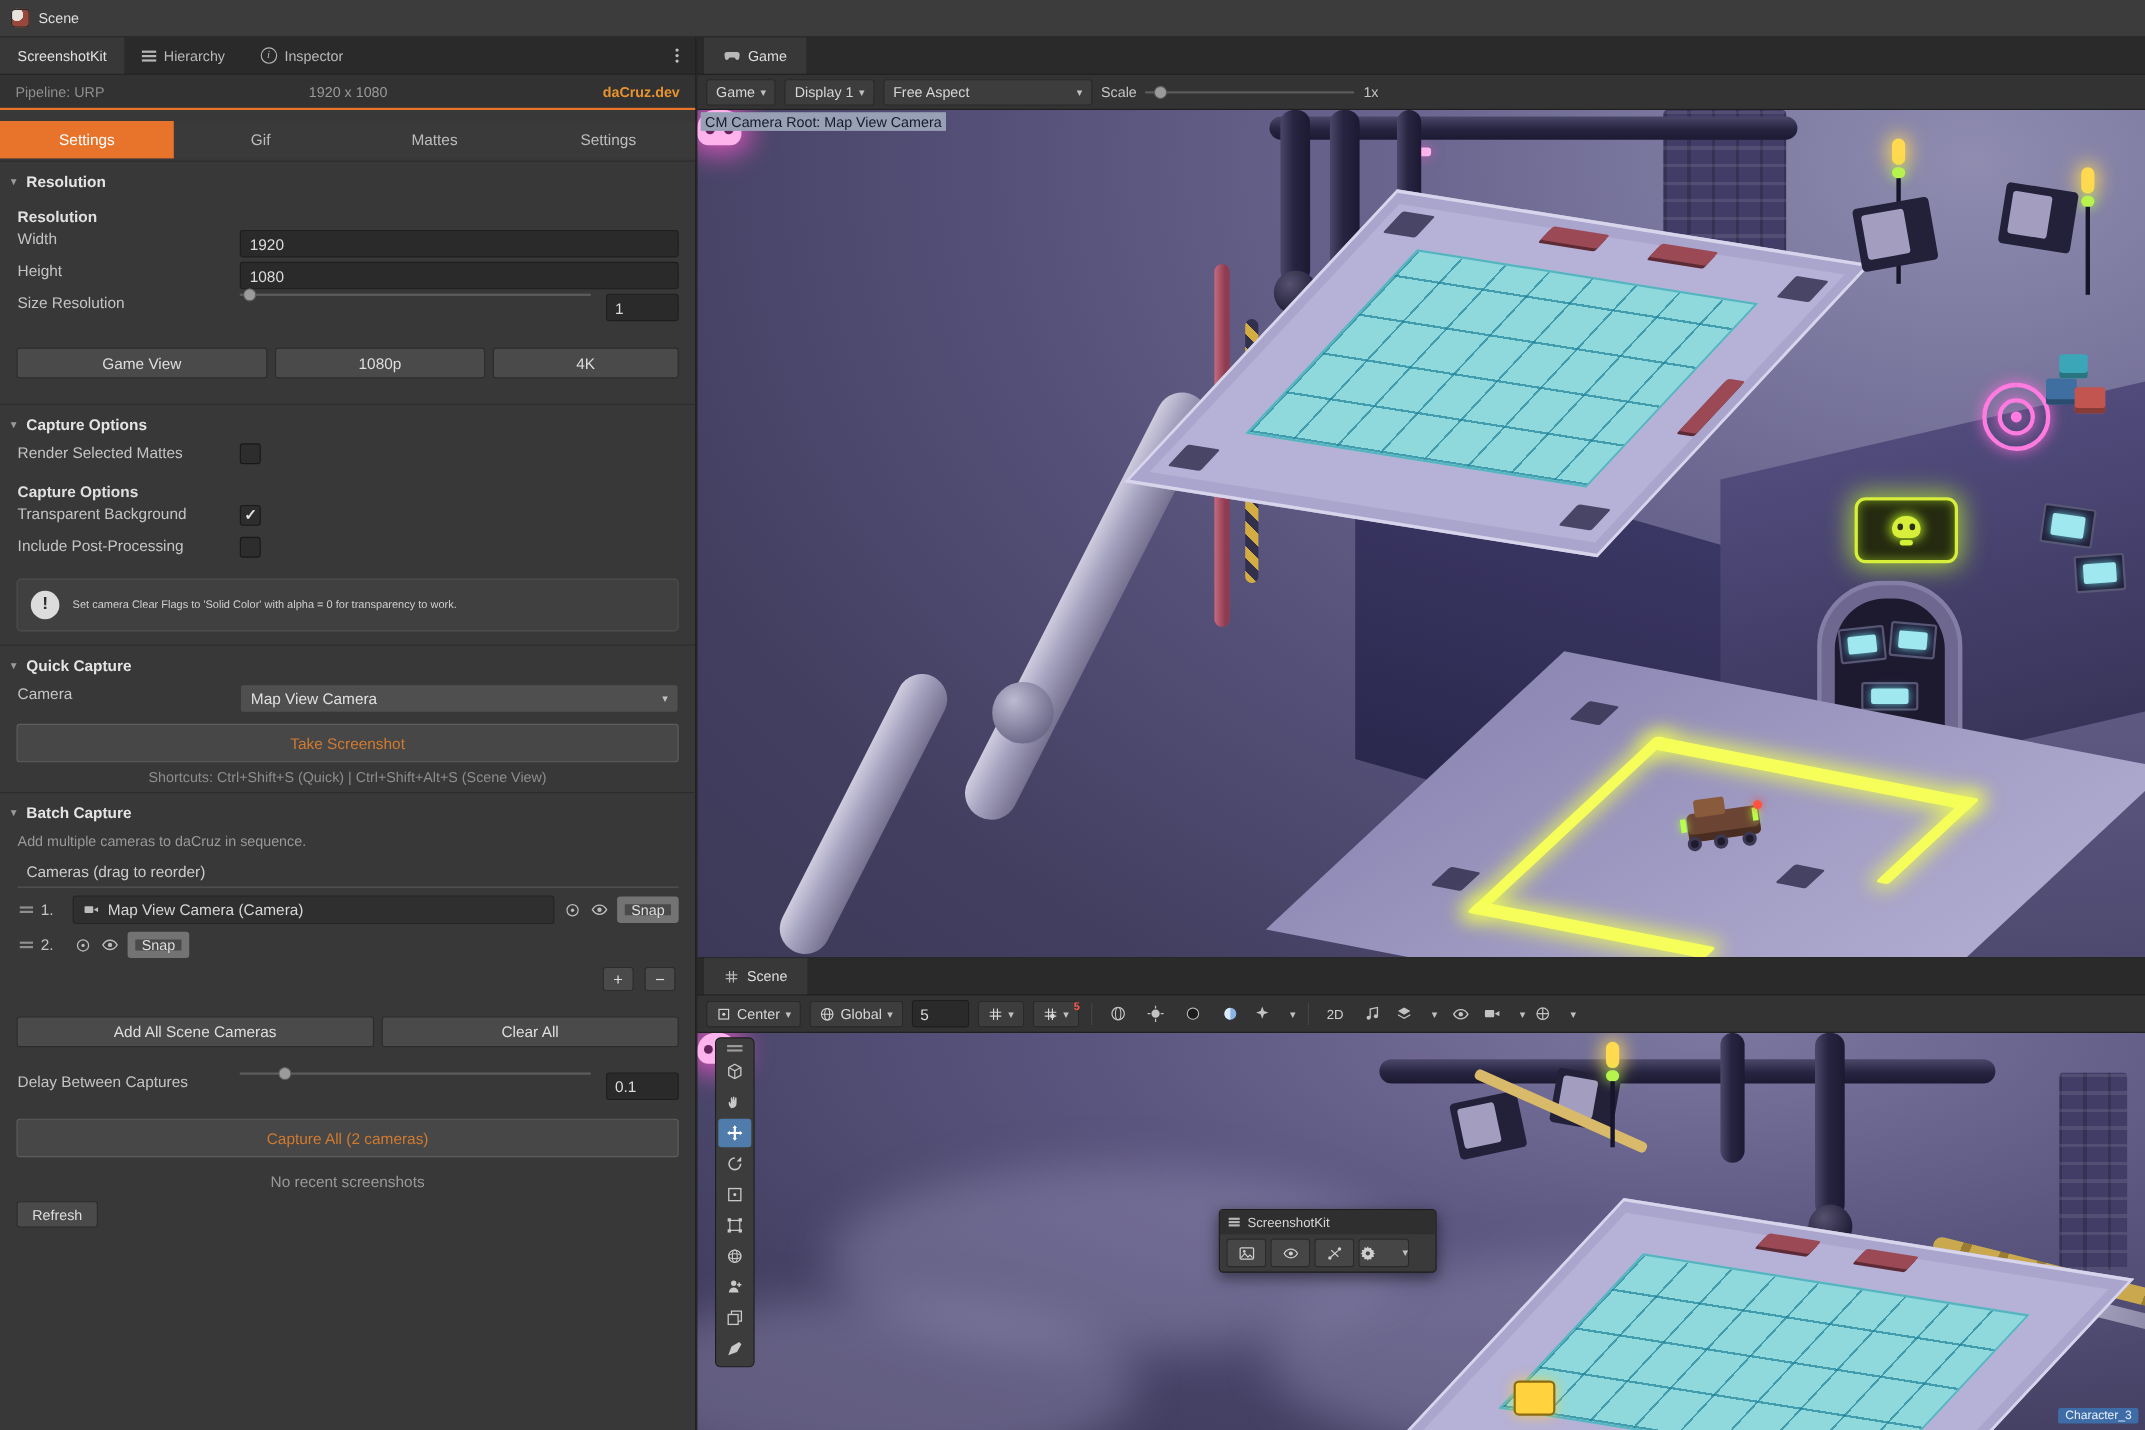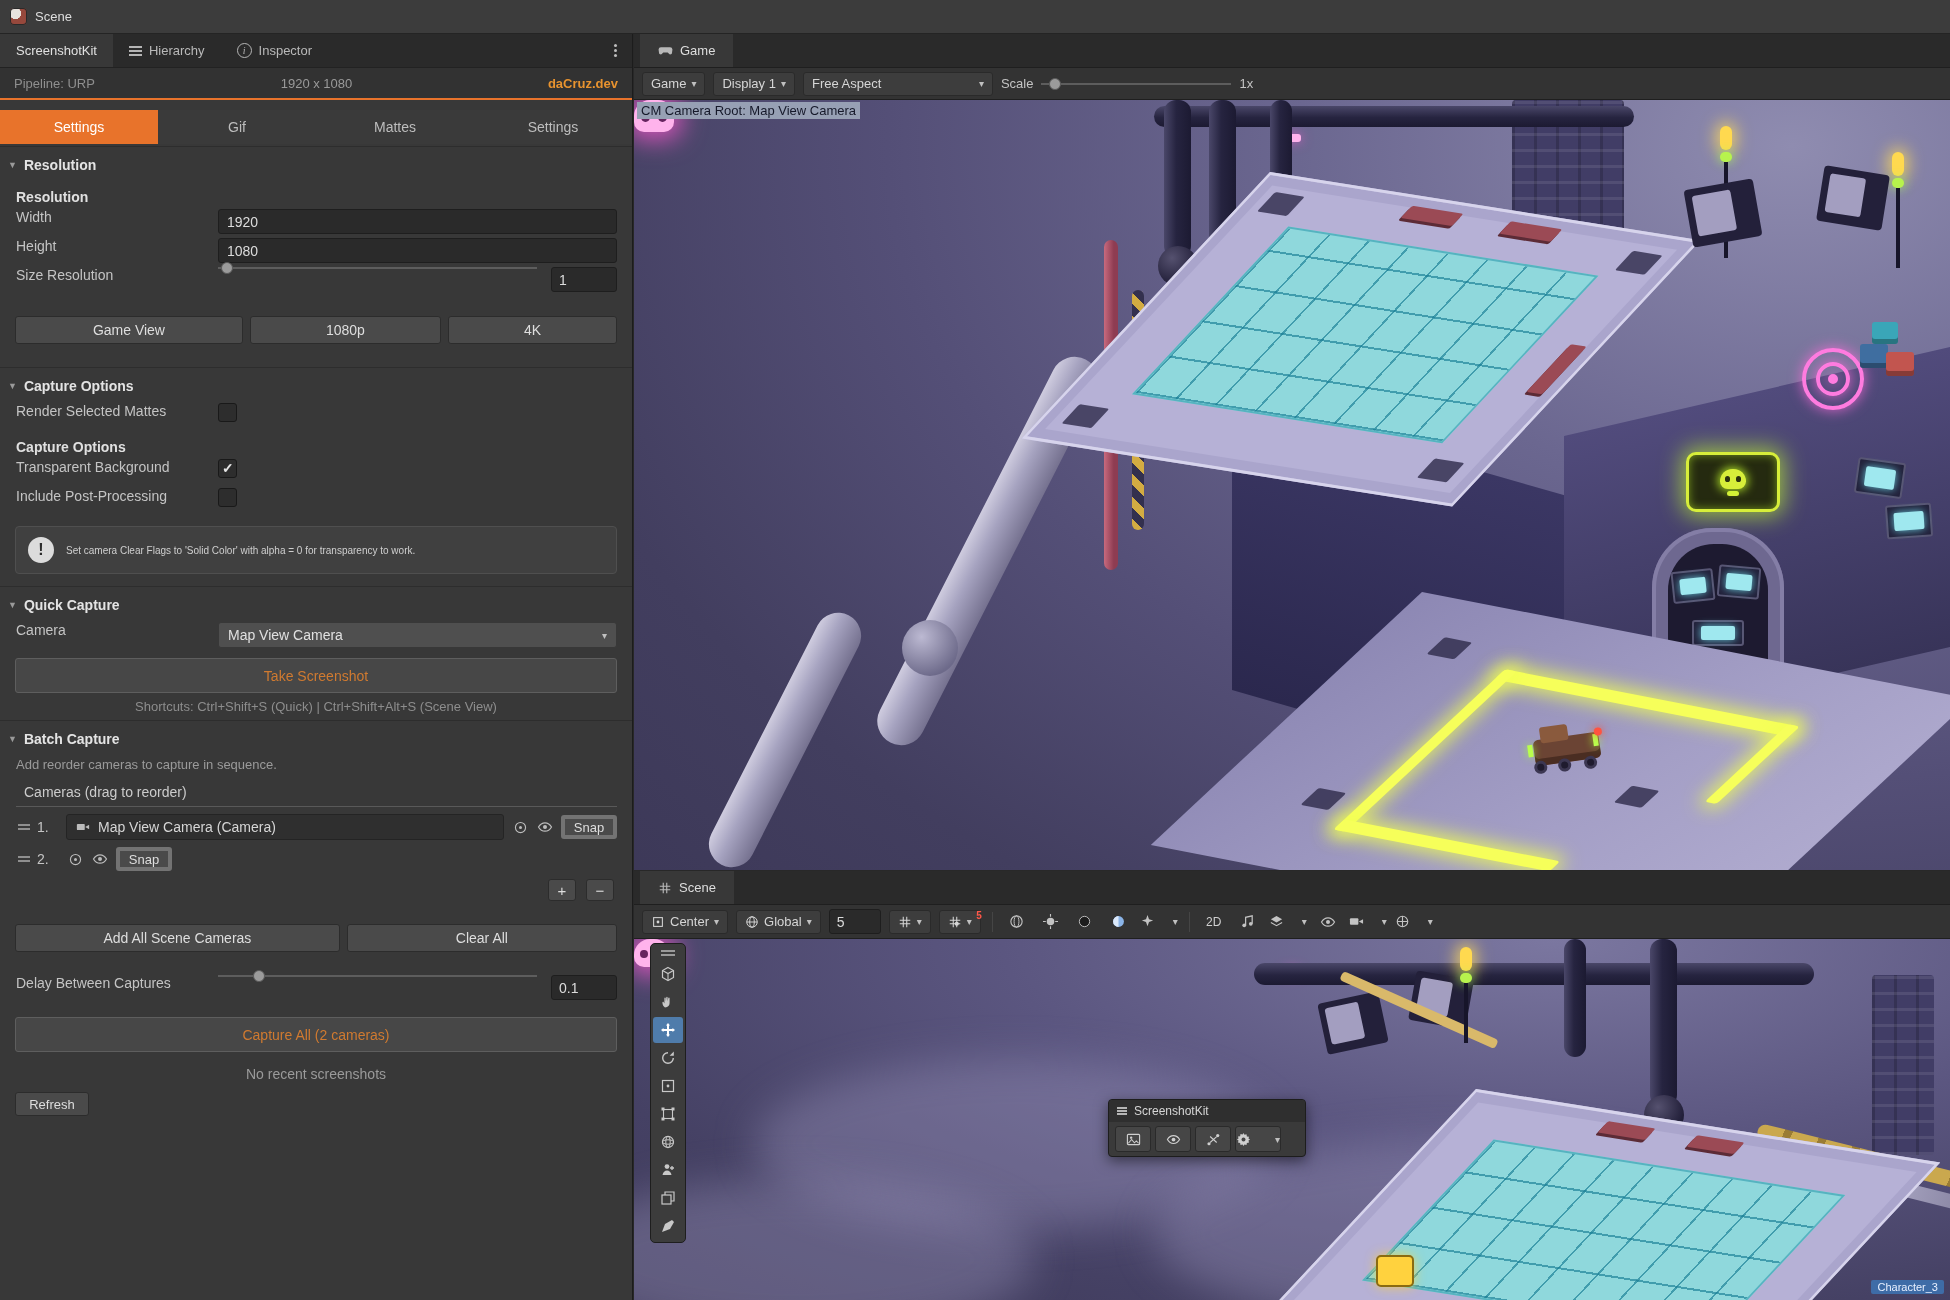--- a/index.html
+++ b/index.html
@@ -63,21 +63,21 @@
 
   .bigbtn{margin:10px 15px 6px 15px;height:35px;background:#474747;border:1px solid #5e5e5e;border-radius:3px;display:flex;align-items:center;justify-content:center;color:#d07a30;font-size:14px}
   .hint{color:#8d8d8d;font-size:13px;text-align:center;margin:6px 10px}
   .sect-desc{color:#9a9a9a;font-size:13px;margin:4px 16px 8px 16px}
   .list-header{margin:4px 15px 2px 16px;padding:4px 8px 6px 8px;border-bottom:1px solid #595959;color:#cccccc;font-size:14px}
   .camrow{display:flex;align-items:center;gap:7px;margin:7px 15px 0 18px}
   .draghandle{width:12px;height:2px;background:#8f8f8f;box-shadow:0 4px 0 #8f8f8f;flex:none;margin-top:-4px}
   .camidx{width:22px;color:#c4c4c4;flex:none}
   .camfield{flex:1;height:26px;background:#2f2f2f;border:1px solid #242424;border-radius:3px;display:flex;align-items:center;gap:6px;padding:0 7px;color:#d6d6d6}
   .rowic{width:18px;height:18px;color:#bcbcbc;display:flex;align-items:center;justify-content:center;flex:none}
-  .snapbtn{width:56px;height:24px;background:#4a4a4a;border:4px solid #737373;border-radius:3px;display:flex;align-items:center;justify-content:center;color:#dedede;font-size:13px;flex:none}
+  .snapbtn{width:56px;height:24px;background:#4a4a4a;border:7px solid #737373;border-radius:3px;display:flex;align-items:center;justify-content:center;color:#dedede;font-size:13px;flex:none}
   .pmrow{display:flex;justify-content:flex-end;gap:10px;margin:8px 18px 0 0}
   .pmbtn{width:28px;height:22px;background:#4a4a4a;border:1px solid #2c2c2c;border-radius:3px;display:flex;align-items:center;justify-content:center;color:#dedede;font-size:15px}
   .smallbtn{width:74px;height:24px;background:#4a4a4a;border:1px solid #2c2c2c;border-radius:3px;display:flex;align-items:center;justify-content:center;color:#dedede;font-size:13px;margin:10px 0 0 15px}
   .emptytxt{color:#9a9a9a;text-align:center;margin:14px 0 4px 0}
 
   
   .right{position:absolute;left:634px;top:34px;right:0;bottom:0;background:#282828}
   .vtabs{height:34px;background:#2a2a2a;border-bottom:1px solid #1f1f1f;display:flex;align-items:stretch;padding-left:6px}
   .vtab{display:flex;align-items:center;gap:7px;padding:0 18px;background:#383838;color:#dedede;font-size:13px}
   .vtab .tabic{color:#b8b8b8}
@@ -280,21 +280,21 @@
   </div>
   <div class="bigbtn">
     <span>Take Screenshot</span>
   </div>
   <div class="hint">Shortcuts: Ctrl+Shift+S (Quick) | Ctrl+Shift+Alt+S (Scene View)</div>
 
   <div class="fold">
     <span class="arr"></span>
     <span class="ftxt">Batch Capture</span>
   </div>
-  <div class="sect-desc">Add reorder cameras to capture in sequence.</div>
+  <div class="sect-desc">Add multiple cameras to daCruz in sequence.</div>
   <div class="list-header">Cameras (drag to reorder)</div>
 
   <div class="camrow">
     <div class="draghandle"></div>
     <div class="camidx">1.</div>
     <div class="camfield">
       <span class="rowic">
           <svg viewBox="0 0 16 16" width="14" height="14">
             <rect x="1" y="4.5" width="9" height="7" rx="1" fill="currentColor"></rect>
             <path d="M10.5 8l4.5-2.5v5z" fill="currentColor"></path>

